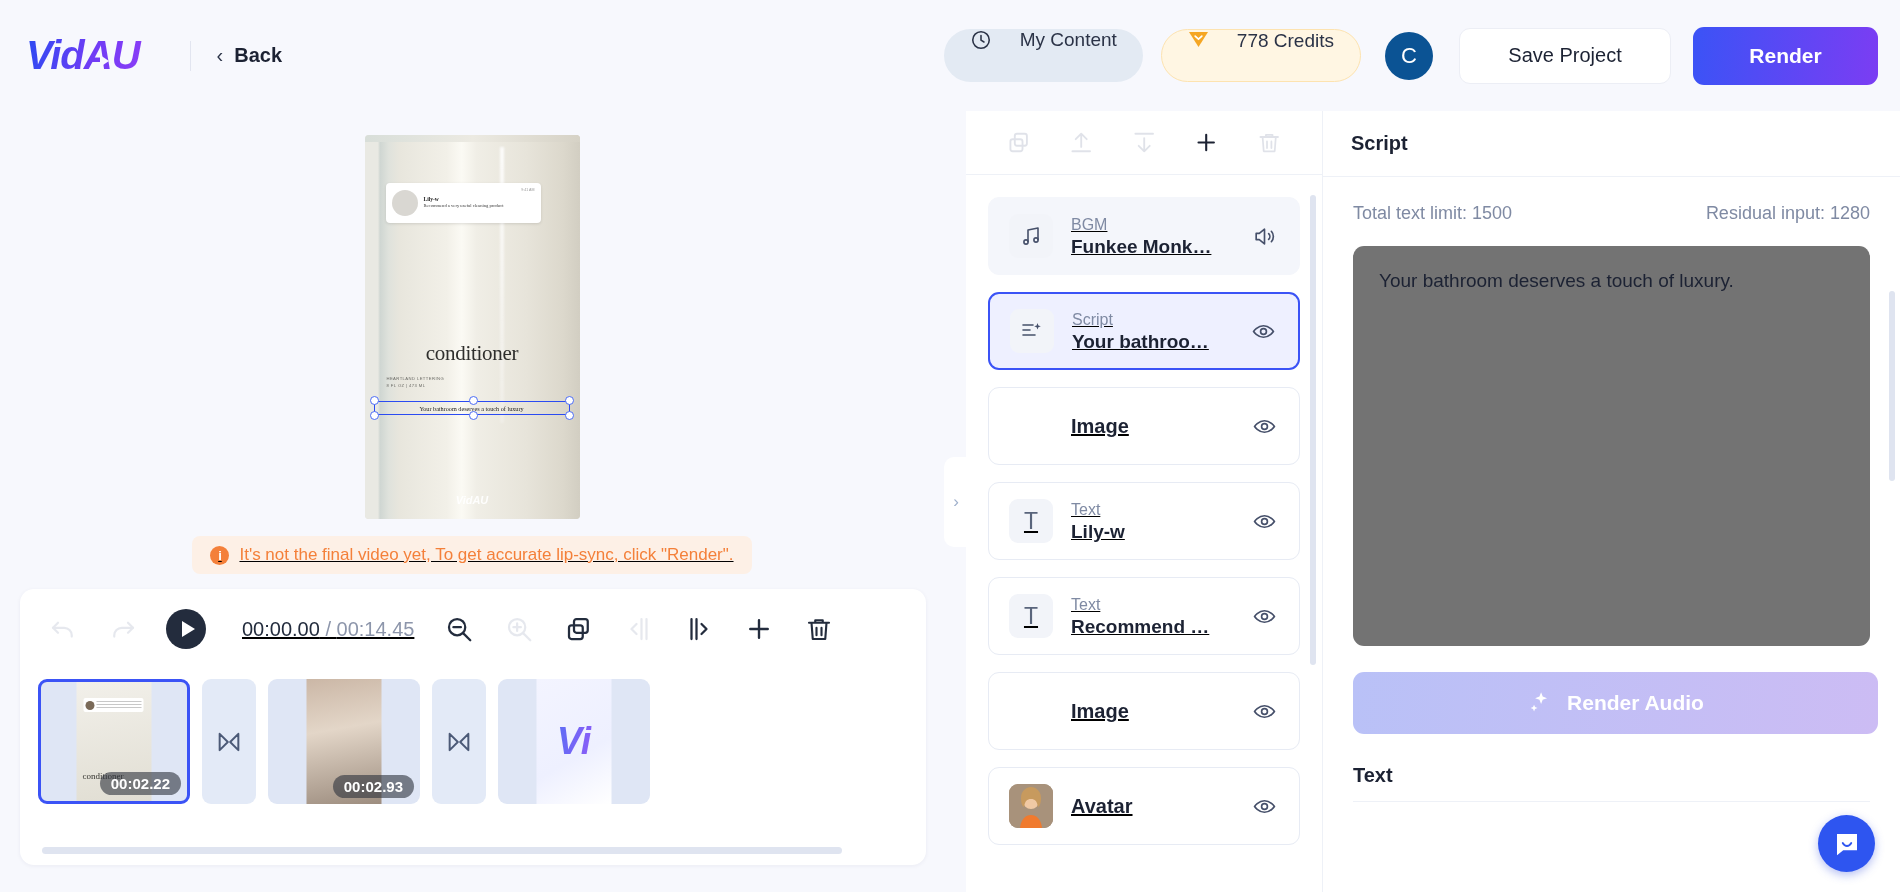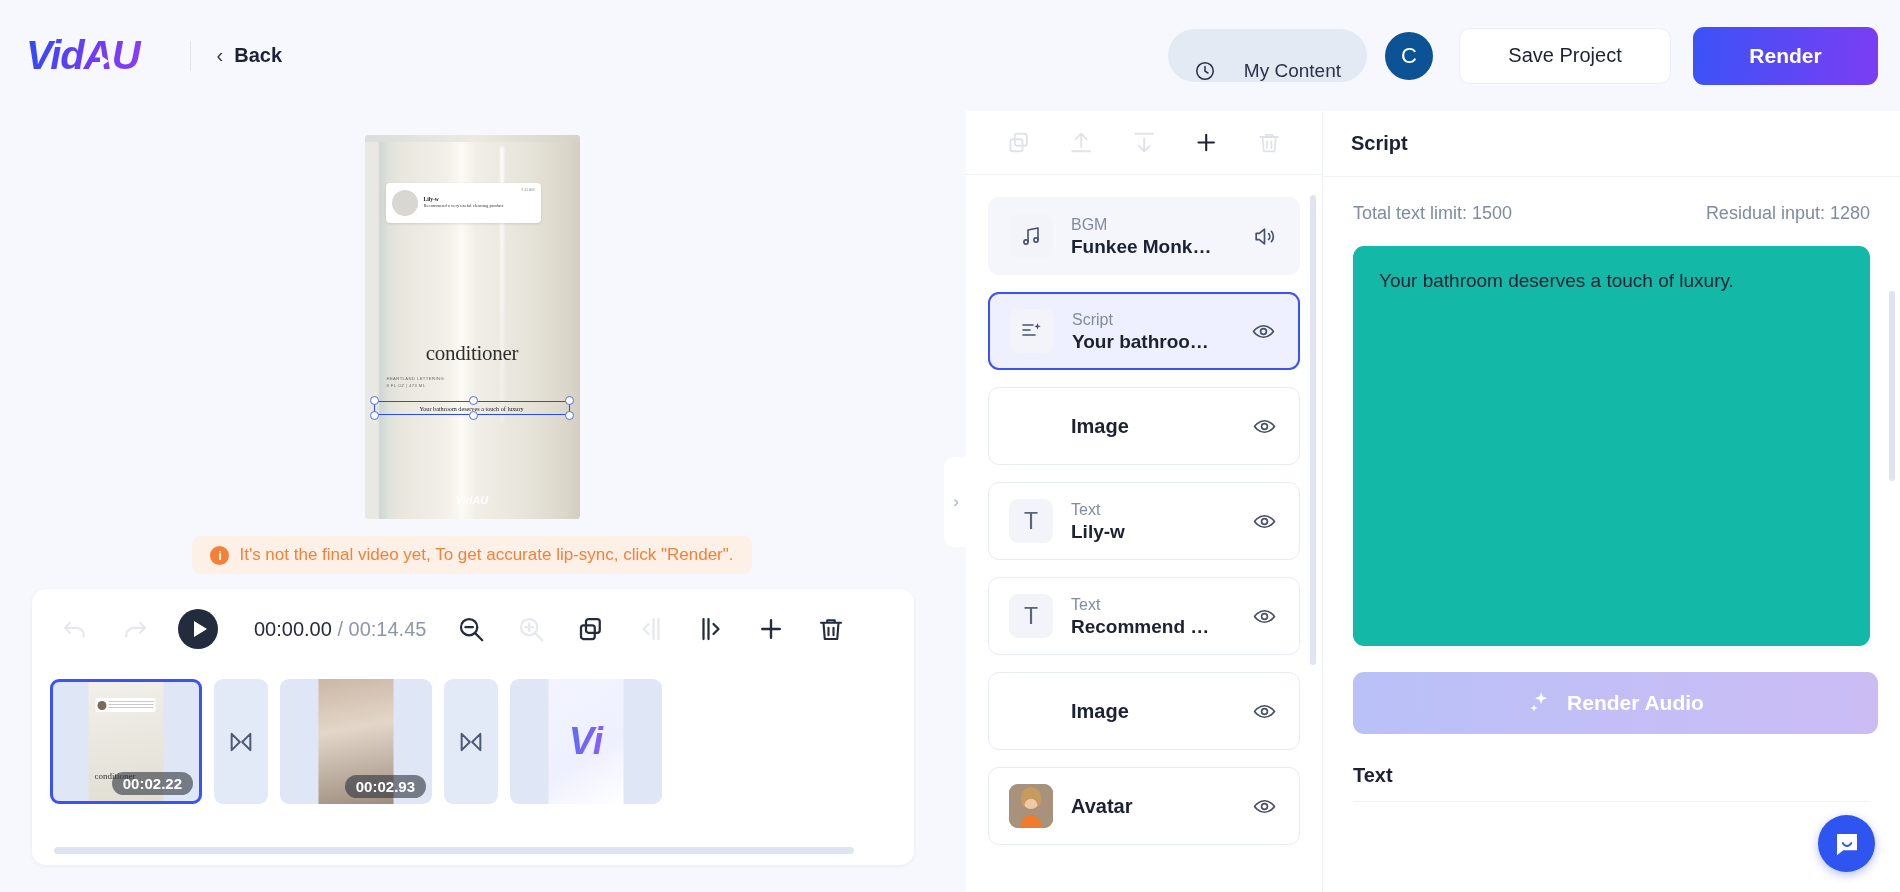--- a/index.html
+++ b/index.html
@@ -37,21 +37,21 @@
   .hdr-sep { width: 1px; height: 30px; background: #e2e5f0; margin: 0 26px 0 46px; }
   .back-btn {
     display: flex; align-items: center; gap: 11px;
     font-size: 20px; font-weight: bold; color: #1c2233;
     cursor: pointer;
   }
   .back-btn .chev { font-size: 20px; font-weight: normal; color: #2b3347; }
   .hdr-spacer { flex: 1; }
 
   .pill {
-    display: flex; align-items: flex-end; gap: 28px;
+    display: flex; align-items: flex-start; gap: 28px;
     height: 53px; border-radius: 27px;
     padding: 0 26px;
     font-size: 19px; color: #2b3347;
     cursor: pointer;
   }
   .pill-content { background: #e3eaf3; margin-right: 18px; }
   .pill-credits {
     background: #fff6e3; border: 1px solid #fde3b0;
     color: #2b3347; margin-right: 24px;
   }
@@ -79,21 +79,22 @@
     display: flex; align-items: center; justify-content: center;
     font-size: 21px; font-weight: bold; color: #fff; cursor: pointer;
   }
 
   
   .body-wrap { display: flex; height: 781px; }
 
   
   .left-col {
     width: 944px; position: relative;
-    padding: 0 22px;
+    padding: 0 10px;
+    text-decoration: underline;
   }
   .stage {
     height: 466px;
     display: flex; flex-direction: column; align-items: center;
     padding-top: 24px;
   }
   .video-frame {
     width: 215px; height: 384px;
     border-radius: 4px; overflow: hidden; position: relative;
     background: linear-gradient(160deg,#efeee8 0%, #e6e5dd 40%, #dedcd2 100%);
@@ -262,21 +263,21 @@
     width: 356px; background: #fff; position: relative;
     display: flex; flex-direction: column;
   }
   .layers-toolbar {
     height: 64px; display: flex; align-items: center; gap: 36px;
     padding: 0 40px; border-bottom: 1px solid #eef1f7;
   }
   .lt-ico { width: 27px; height: 27px; cursor: pointer; }
   .lt-ico.disabled { opacity: .3; cursor: default; }
   .layers-list {
-    flex: 1; overflow: hidden; padding: 22px 22px 0 22px; position: relative;
+    flex: 1; overflow: hidden; padding: 22px 22px 0 22px; position: relative; text-decoration: underline;
   }
   .layer {
     height: 78px; border: 1px solid #e7ebf4; border-radius: 11px;
     background: #fff; display: flex; align-items: center;
     padding: 0 22px 0 20px; margin-bottom: 17px; cursor: pointer; position: relative;
   }
   .layer.bgm { background: #f4f6fb; border-color: #f4f6fb; }
   .layer.active { background: #eef0ff; border: 2px solid #3b53f6; }
   .layer-ico {
     width: 44px; height: 44px; border-radius: 9px; background: #f2f4f9;
@@ -308,21 +309,21 @@
     height: 66px; display: flex; align-items: center; padding: 0 28px;
     font-size: 20px; font-weight: bold; color: #1c2233;
     border-bottom: 1px solid #eef1f7;
   }
   .sp-meta {
     display: flex; justify-content: space-between;
     padding: 26px 30px 0 30px; font-size: 18px; color: #7f8aa3;
   }
   .sp-textarea {
     margin: 22px 30px 0 30px; height: 400px;
-    background: #14b8a6; border-radius: 11px; padding: 24px 26px;
+    background: #737373; border-radius: 11px; padding: 24px 26px;
     font-size: 19px; color: #1c2233; cursor: text;
   }
   .render-audio {
     margin: 26px 22px 0 30px; height: 62px; border-radius: 11px;
     background: linear-gradient(95deg,#b9c1f7 0%, #ccbcf4 100%);
     display: flex; align-items: center; justify-content: center; gap: 14px;
     color: #fff; font-size: 21px; font-weight: bold; cursor: pointer;
   }
   .sp-text-sec {
     margin: 30px 30px 0 30px; padding-bottom: 14px;
@@ -356,20 +357,27 @@
   <div class="hdr-spacer"></div>
 
   <div class="pill pill-content">
     <svg class="clock-ico" viewBox="0 0 24 24" fill="none" stroke="#2b3347" stroke-width="1.7">
       <circle cx="12" cy="12" r="9"></circle>
         <path d="M12 7v5.2l3.2 2" stroke-linecap="round"></path>
     </svg>
     <span>My Content</span>
   </div>
 
+  <div class="pill pill-credits">
+    <svg class="gem" viewBox="0 0 22 20">
+      <path d="M1 2h20l-10 16z" fill="#f5a623"></path>
+      <path d="M7.5 6.5l3.5 3.2 3.5-3.2" stroke="#fff" stroke-width="1.8" fill="none" stroke-linecap="round"></path>
+    </svg>
+    <span>778 Credits</span>
+  </div>
 
   <div class="avatar">
     <span>C</span>
   </div>
 
   <div class="save-btn">
     <span>Save Project</span>
   </div>
   <div class="render-btn">
     <span>Render</span>

